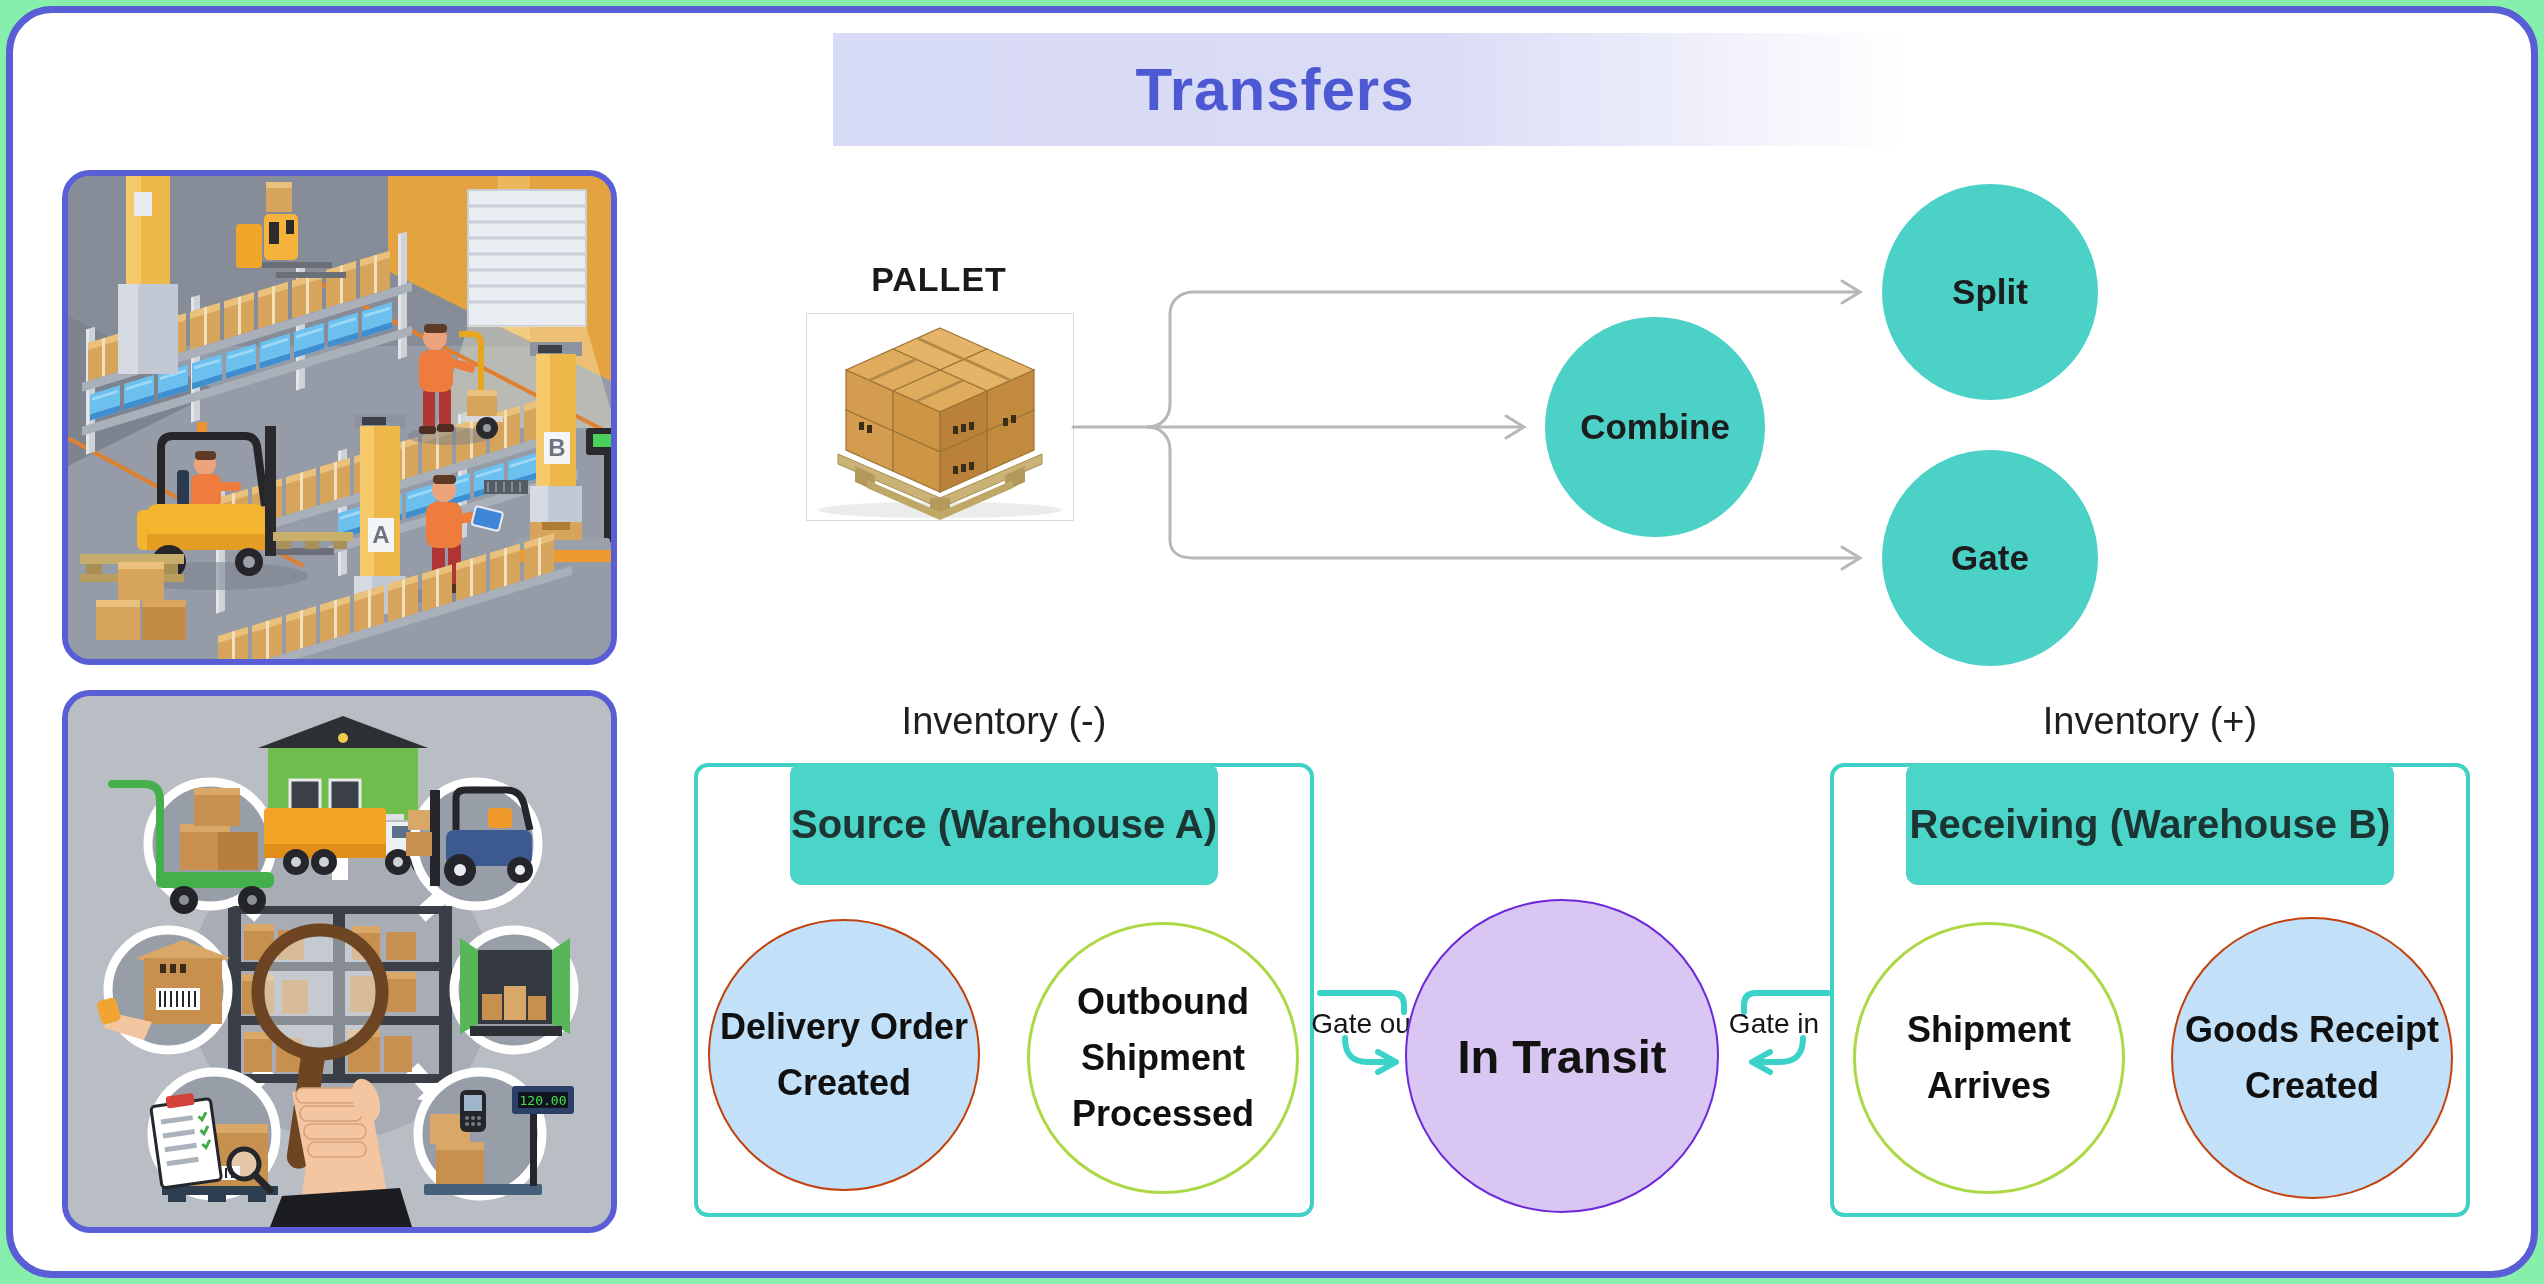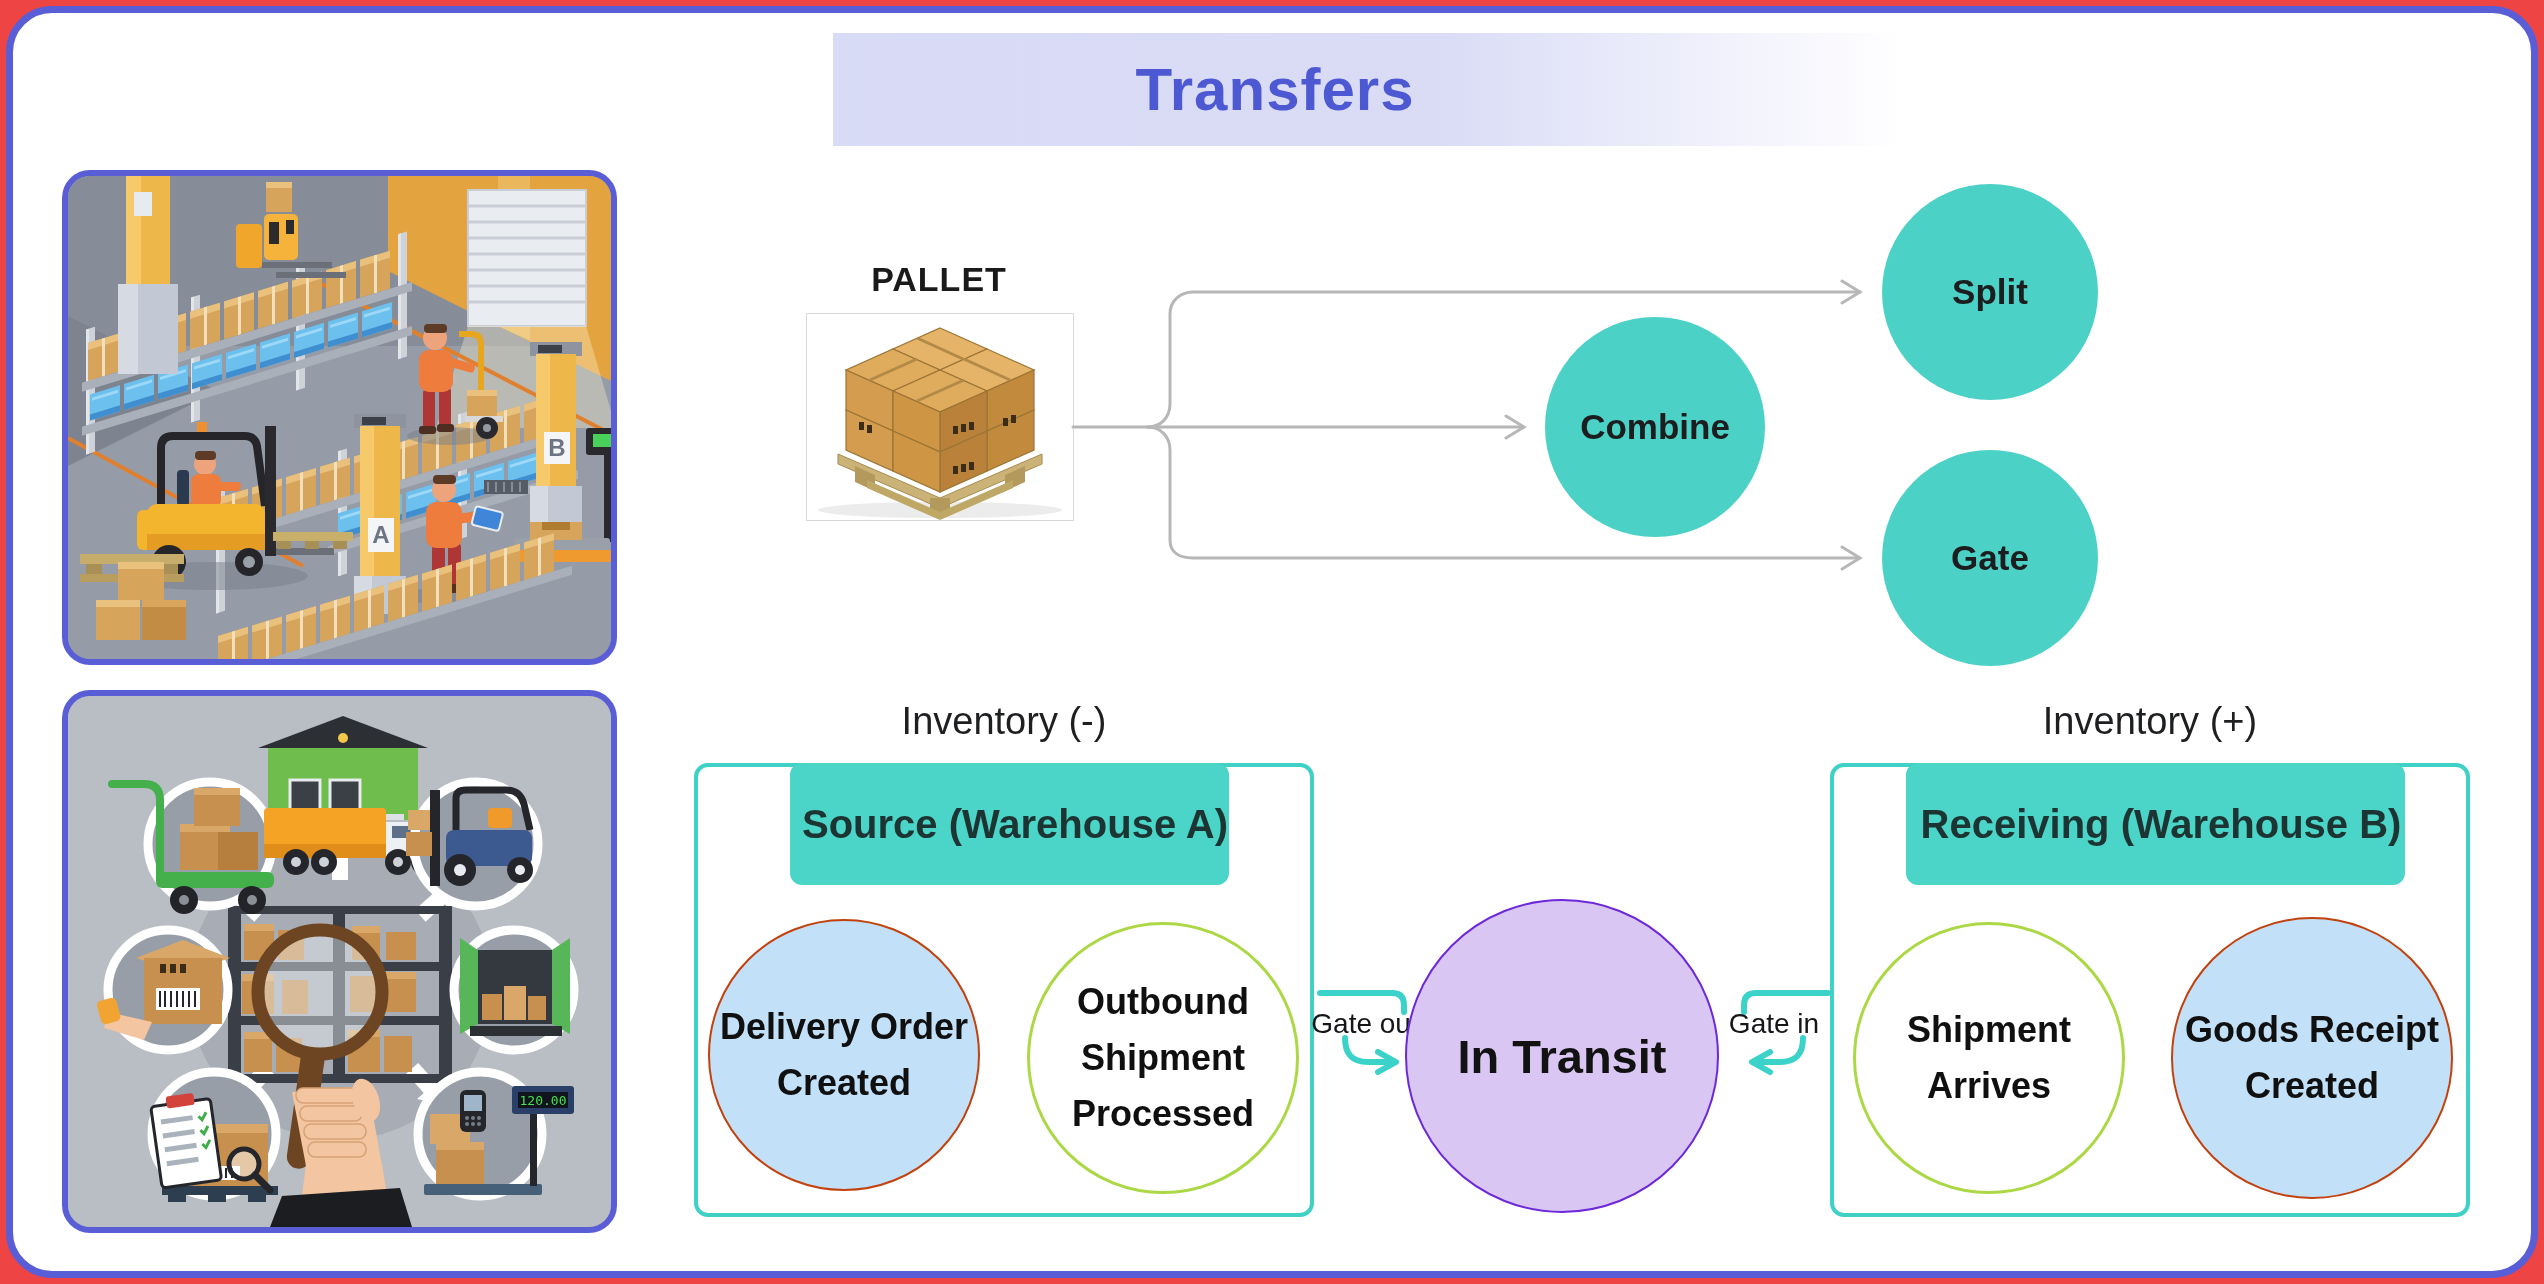--- a/index.html
+++ b/index.html
@@ -1,16 +1,16 @@
 <!DOCTYPE html>
 <html><head>
 <meta charset="utf-8">
 <style>
   html,body{margin:0;padding:0;background:#000;}
-  .stage{position:relative;width:2544px;height:1284px;background:#ef4444;overflow:hidden;
+  .stage{position:relative;width:2544px;height:1284px;background:#86efac;overflow:hidden;
          font-family:"Liberation Sans",sans-serif;}
   .panel{position:absolute;left:6px;top:6px;width:2532px;height:1272px;box-sizing:border-box;
          background:#fff;border:7px solid #5a5ed6;border-radius:46px;}
   .banner{position:absolute;left:833px;top:33px;width:1105px;height:113px;display:flex;align-items:center;
           background:linear-gradient(90deg,#d8dbf5 0%,#dadcf6 55%,rgba(255,255,255,0) 97%);}
   .banner .ttl{width:80%;text-align:center;font-size:60px;font-weight:800;letter-spacing:1px;color:#4d58d3;}
   .illus{position:absolute;box-sizing:border-box;border:6px solid #5a5ed6;border-radius:28px;overflow:hidden;background:#9aa0ac;}
   #illus-warehouse{left:62px;top:170px;width:555px;height:495px;}
   #illus-collage{left:62px;top:690px;width:555px;height:543px;}
   .illus svg{display:block;width:100%;height:100%;}
@@ -23,21 +23,21 @@
   #node-split{left:1882px;top:184px;width:216px;height:216px;}
   #node-combine{left:1545px;top:317px;width:220px;height:220px;}
   #node-move{left:1882px;top:450px;width:216px;height:216px;}
   .inv-caption{position:absolute;width:400px;text-align:center;font-size:38px;color:#1e1f21;}
   #cap-minus{left:804px;top:700px;}
   #cap-plus{left:1950px;top:700px;}
   .wh-box{position:absolute;box-sizing:border-box;border:4px solid #3fd0c6;border-radius:14px;background:#fff;}
   #box-source{left:694px;top:763px;width:620px;height:454px;}
   #box-receiving{left:1830px;top:763px;width:640px;height:454px;}
   .wh-header{position:absolute;background:#4bd4c8;border-radius:12px;display:flex;align-items:center;justify-content:center;
-             font-size:40px;font-weight:bold;color:#1c3533;padding-left:11px;}
+             font-size:40px;font-weight:bold;color:#1c3533;}
   #hdr-source{left:790px;top:763px;width:428px;height:122px;}
   #hdr-receiving{left:1906px;top:763px;width:488px;height:122px;}
   .step{position:absolute;border-radius:50%;display:flex;align-items:center;justify-content:center;text-align:center;
         font-size:36px;font-weight:bold;line-height:1.55;color:#101010;white-space:pre-line;box-sizing:border-box;}
   .step.blue{background:#c2e0f8;border:2px solid #c2410c;}
   .step.outline{background:#fff;border:3px solid #abd844;}
   #step-delivery{left:708px;top:919px;width:272px;height:272px;}
   #step-outbound{left:1027px;top:922px;width:272px;height:272px;}
   #step-arrives{left:1853px;top:922px;width:272px;height:272px;}
   #step-goods{left:2171px;top:917px;width:282px;height:282px;}

